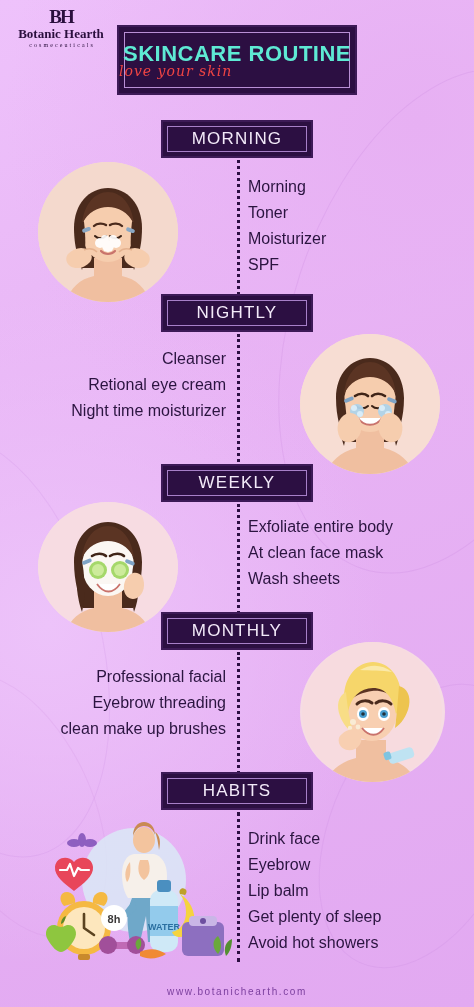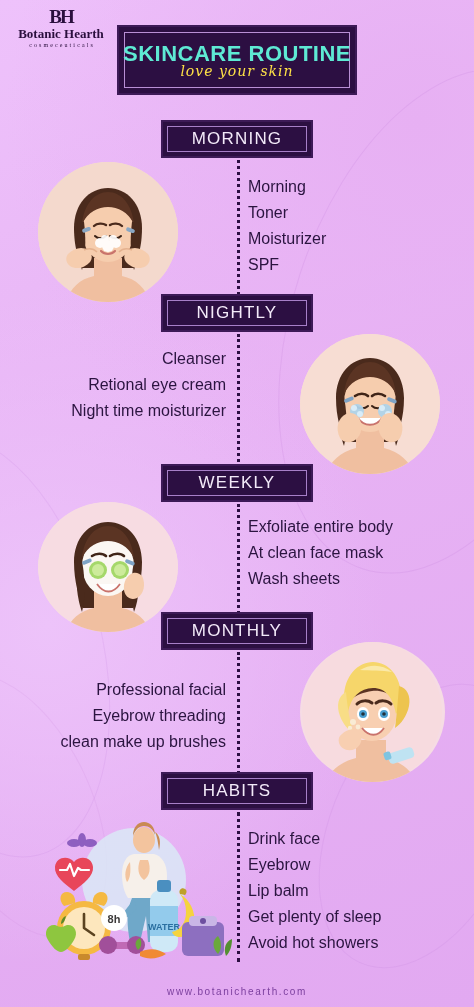--- a/index.html
+++ b/index.html
@@ -38,22 +38,22 @@
   .title-inner{
     position:absolute;left:5px;top:5px;right:5px;bottom:5px;
     border:1px solid #b98fd6;box-sizing:border-box;
   }
   .title-main{
     position:absolute;left:0;right:0;top:14px;text-align:center;
     color:#5eead4;font-size:22px;font-weight:700;letter-spacing:.5px;
     font-family:"Liberation Sans", sans-serif;
   }
   .title-script{
-    position:absolute;left:0;right:0;top:36px;text-align:center;
-    color:#fde047;font-size:14px;font-style:italic;
+    position:absolute;left:0;right:0;top:36px;text-align:left;
+    color:#ef4444;font-size:14px;font-style:italic;
     font-family:"DejaVu Serif", serif;letter-spacing:1px;
   }
 
   
   .chip{
     position:absolute;left:50%;transform:translateX(-50%);
     width:152px;height:38px;background:#2c0f42;border:2px solid #3d1a57;
     box-sizing:border-box;
   }
   .chip .chip-inner{
@@ -295,21 +295,21 @@
           <circle cx="50" cy="86" r="2.2"></circle>
         </g>
 
       <path d="M42 92c6-6 14-6 18 0 3 5 1 12-5 15-7 3-14 0-16-6-1-4 0-7 3-9z" fill="#f8cfb1"></path>
 
       <rect x="88" y="108" width="26" height="11" rx="4" fill="#bfe3f2" transform="rotate(-18 101 113)"></rect>
       <rect x="84" y="110" width="7" height="8" rx="2" fill="#7fc4e0" transform="rotate(-18 87 114)"></rect>
     </svg>
   </div>
 
-  <div class="list right" style="right:248px;top:664px;margin-top:13px;">
+  <div class="list right" style="right:248px;top:664px;">
     <div>Professional facial</div>
     <div>Eyebrow threading</div>
     <div>clean make up brushes</div>
   </div>
 
   <div class="chip" style="top:772px;">
     <div class="chip-inner">
       <span class="chip-label">HABITS</span>
     </div>
   </div>

